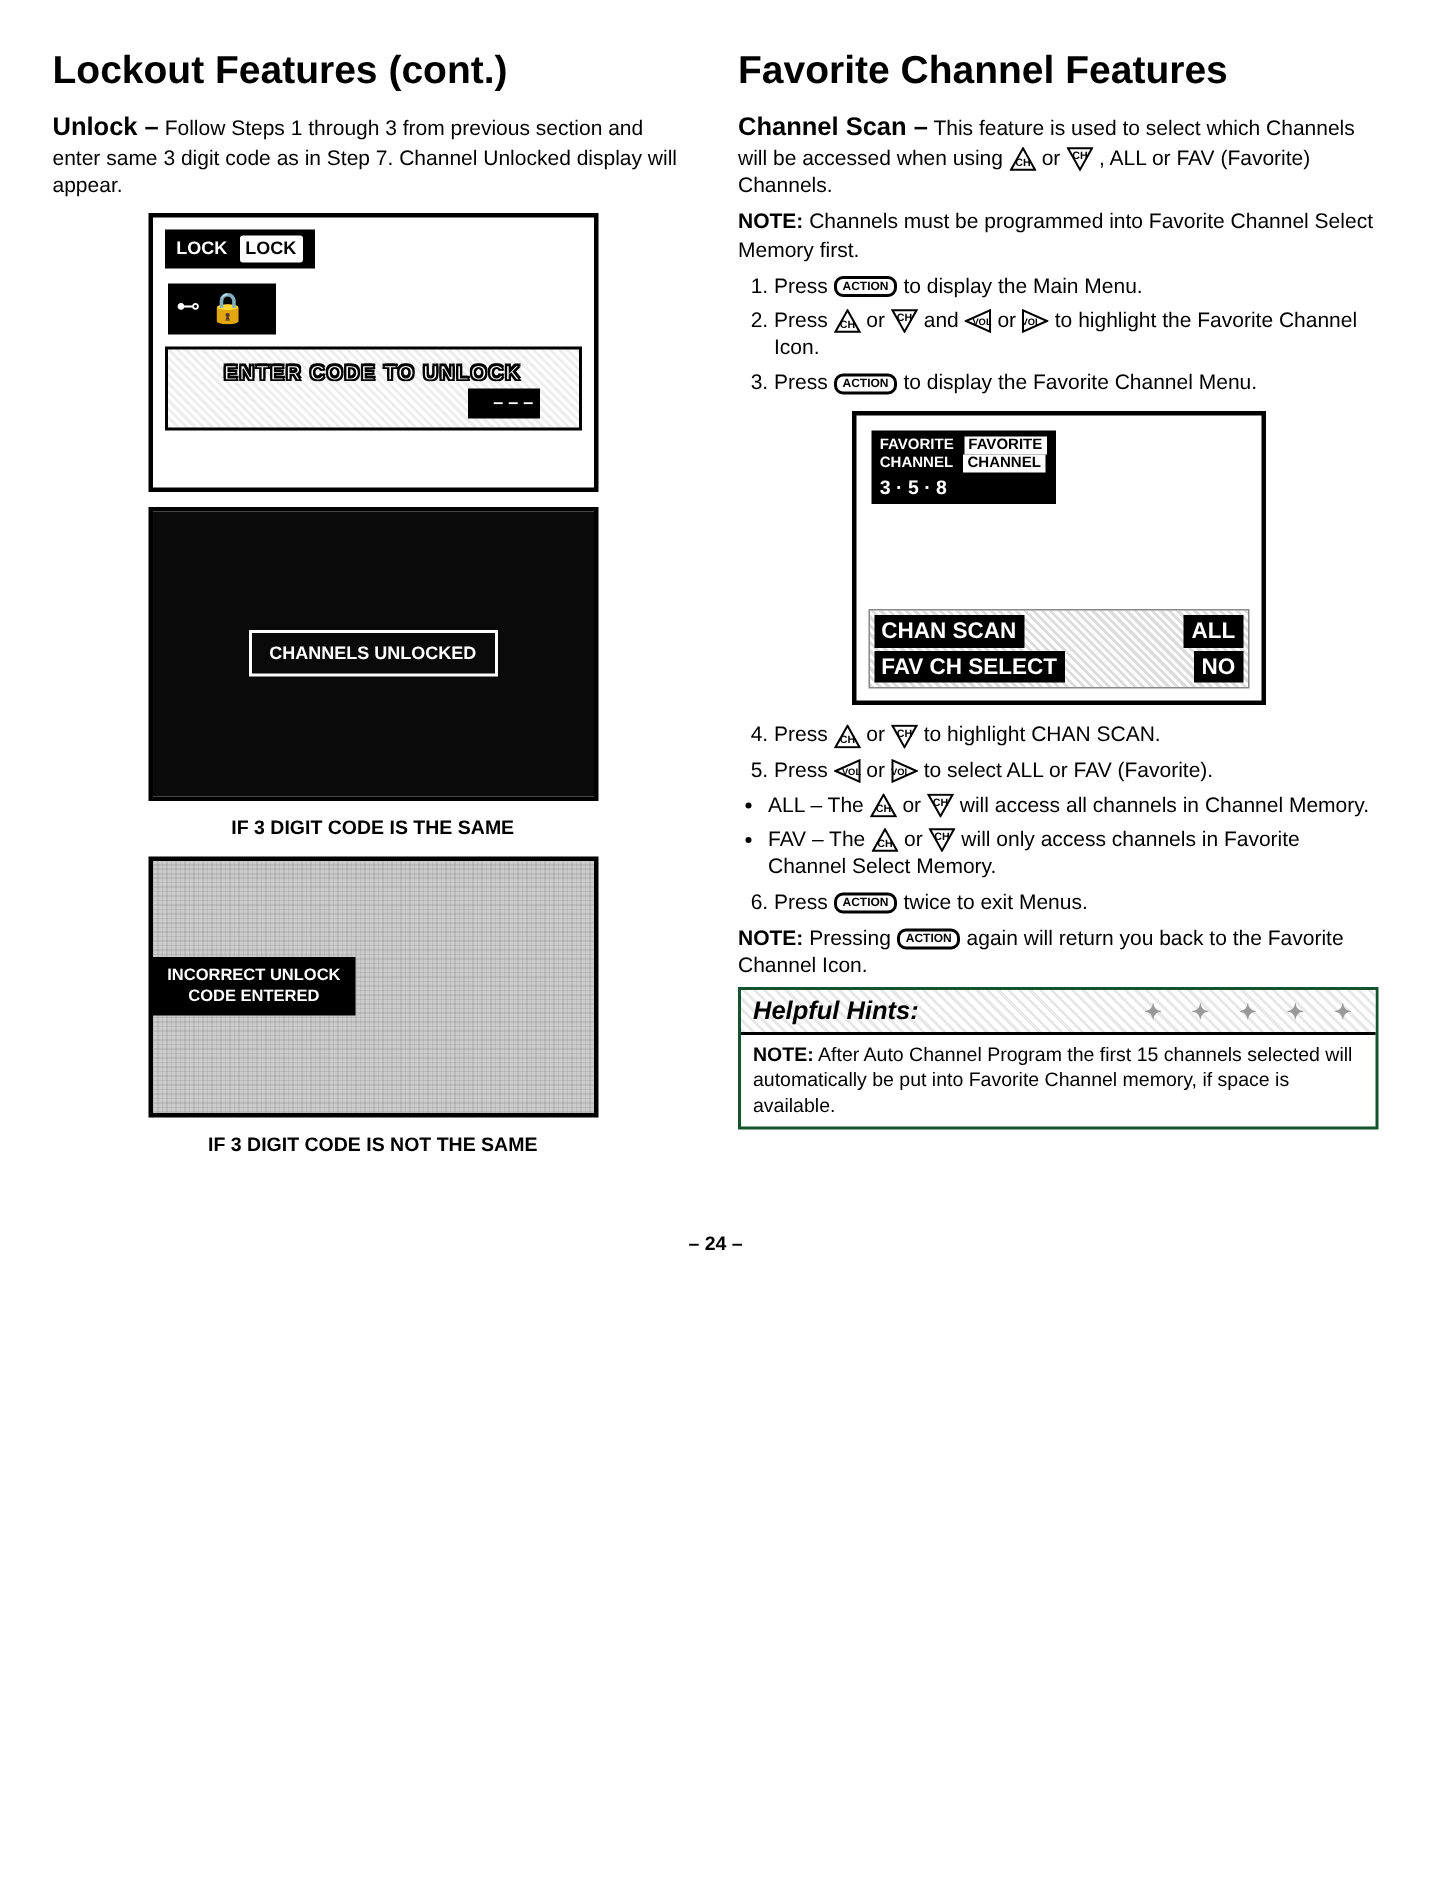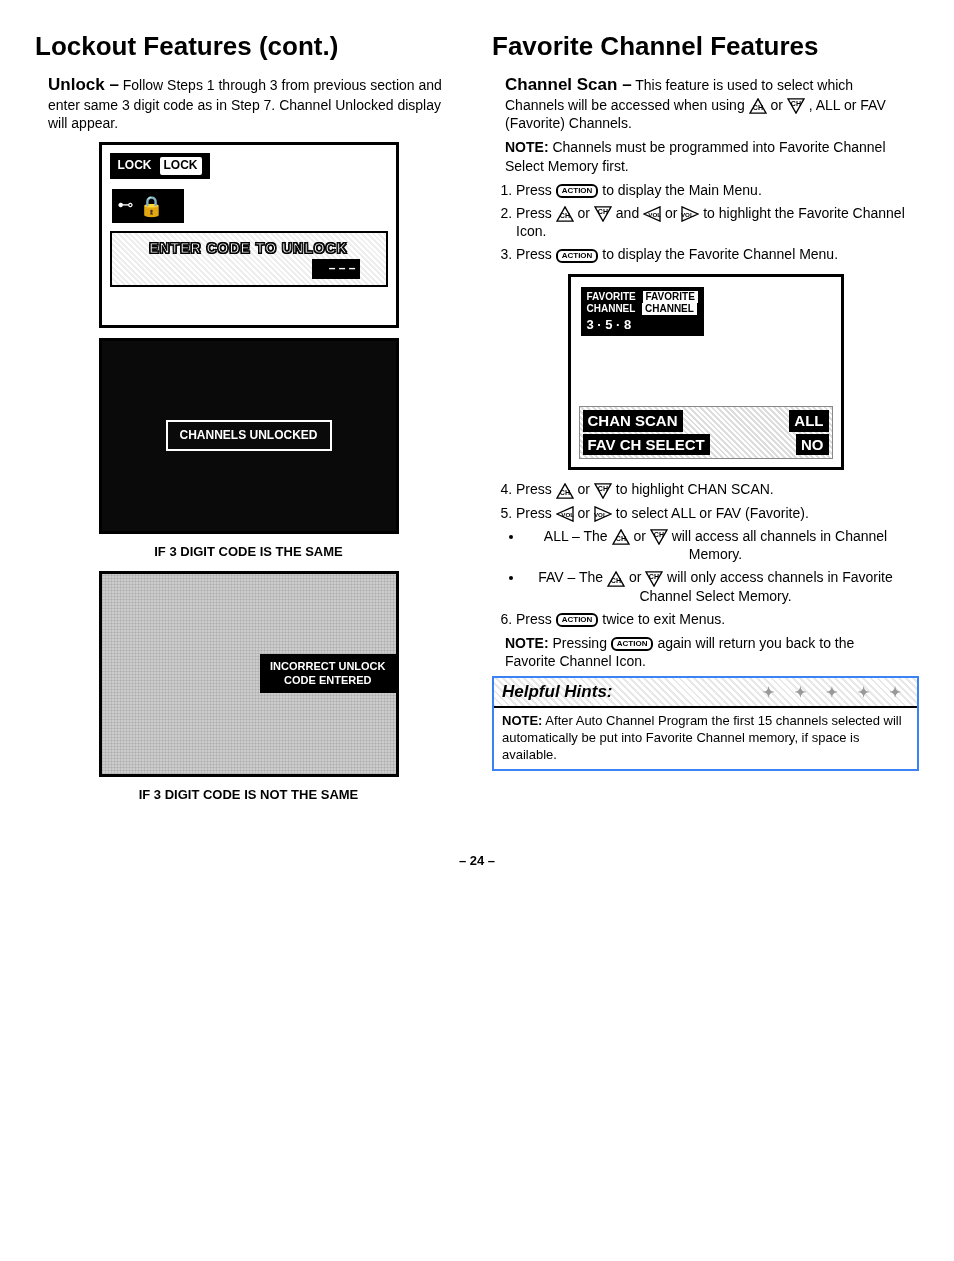--- a/index.html
+++ b/index.html
@@ -28,21 +28,21 @@
   }
   .subhead {
     font-size: 17px;
     font-weight: bold;
     display: inline;
   }
   .intro {
     font-size: 14px;
     display: inline;
   }
-  p { margin: 6px 13px; }
+  p { margin: 6px 0; }
   .screen-box {
     border: 3px solid #000;
     margin: 10px auto;
     width: 300px;
     box-sizing: border-box;
     padding: 0;
     position: relative;
     background: #fff;
   }
   .screen-dark {
@@ -121,41 +121,41 @@
   }
   .center-msg {
     border: 2px solid #fff;
     color: #fff;
     font-size: 12px;
     font-weight: bold;
     padding: 6px 12px;
     text-align: right;
   }
   .noisy-screen {
-    height: 200px;
-    display: flex;
-    align-items: center;
-    justify-content: flex-end;
+    height: 168px;
+    display: flex;
+    align-items: center;
+    justify-content: flex-start;
     background:
       repeating-linear-gradient(0deg, rgba(0,0,0,0.08), rgba(0,0,0,0.08) 1px, transparent 1px, transparent 3px),
       repeating-linear-gradient(90deg, rgba(0,0,0,0.08), rgba(0,0,0,0.08) 1px, transparent 1px, transparent 3px),
       #ccc;
   }
   .dark-msg {
     background: #000;
     color: #fff;
     font-size: 11px;
     font-weight: bold;
     padding: 6px 10px;
     text-align: center;
     line-height: 1.2;
   }
   ol { margin: 4px 0; padding-left: 24px; }
   ol li { margin: 5px 0; }
-  ul { margin: 4px 12px; padding-left: 20px; list-style: disc; text-align: center; }
+  ul { margin: 4px 0; padding-left: 20px; list-style: disc; }
   ul li { margin: 5px 0; }
   .action-btn {
     display: inline-block;
     border: 2px solid #000;
     border-radius: 6px;
     padding: 0 4px;
     font-size: 8px;
     font-weight: bold;
     vertical-align: middle;
     line-height: 1.2;
@@ -208,21 +208,21 @@
     align-items: center;
     font-size: 15px;
     font-weight: bold;
   }
   .blk {
     background: #000;
     color: #fff;
     padding: 1px 5px;
   }
   .hints-box {
-    border: 2px solid #3b82f6;
+    border: 2px solid #14532d;
     margin-top: 0;
   }
   .hints-header {
     background: repeating-linear-gradient(45deg,#e8e8e8,#e8e8e8 2px,#fff 2px,#fff 5px);
     padding: 3px 8px;
     font-weight: bold;
     font-style: italic;
     font-size: 17px;
     border-bottom: 2px solid #000;
     display: flex;

